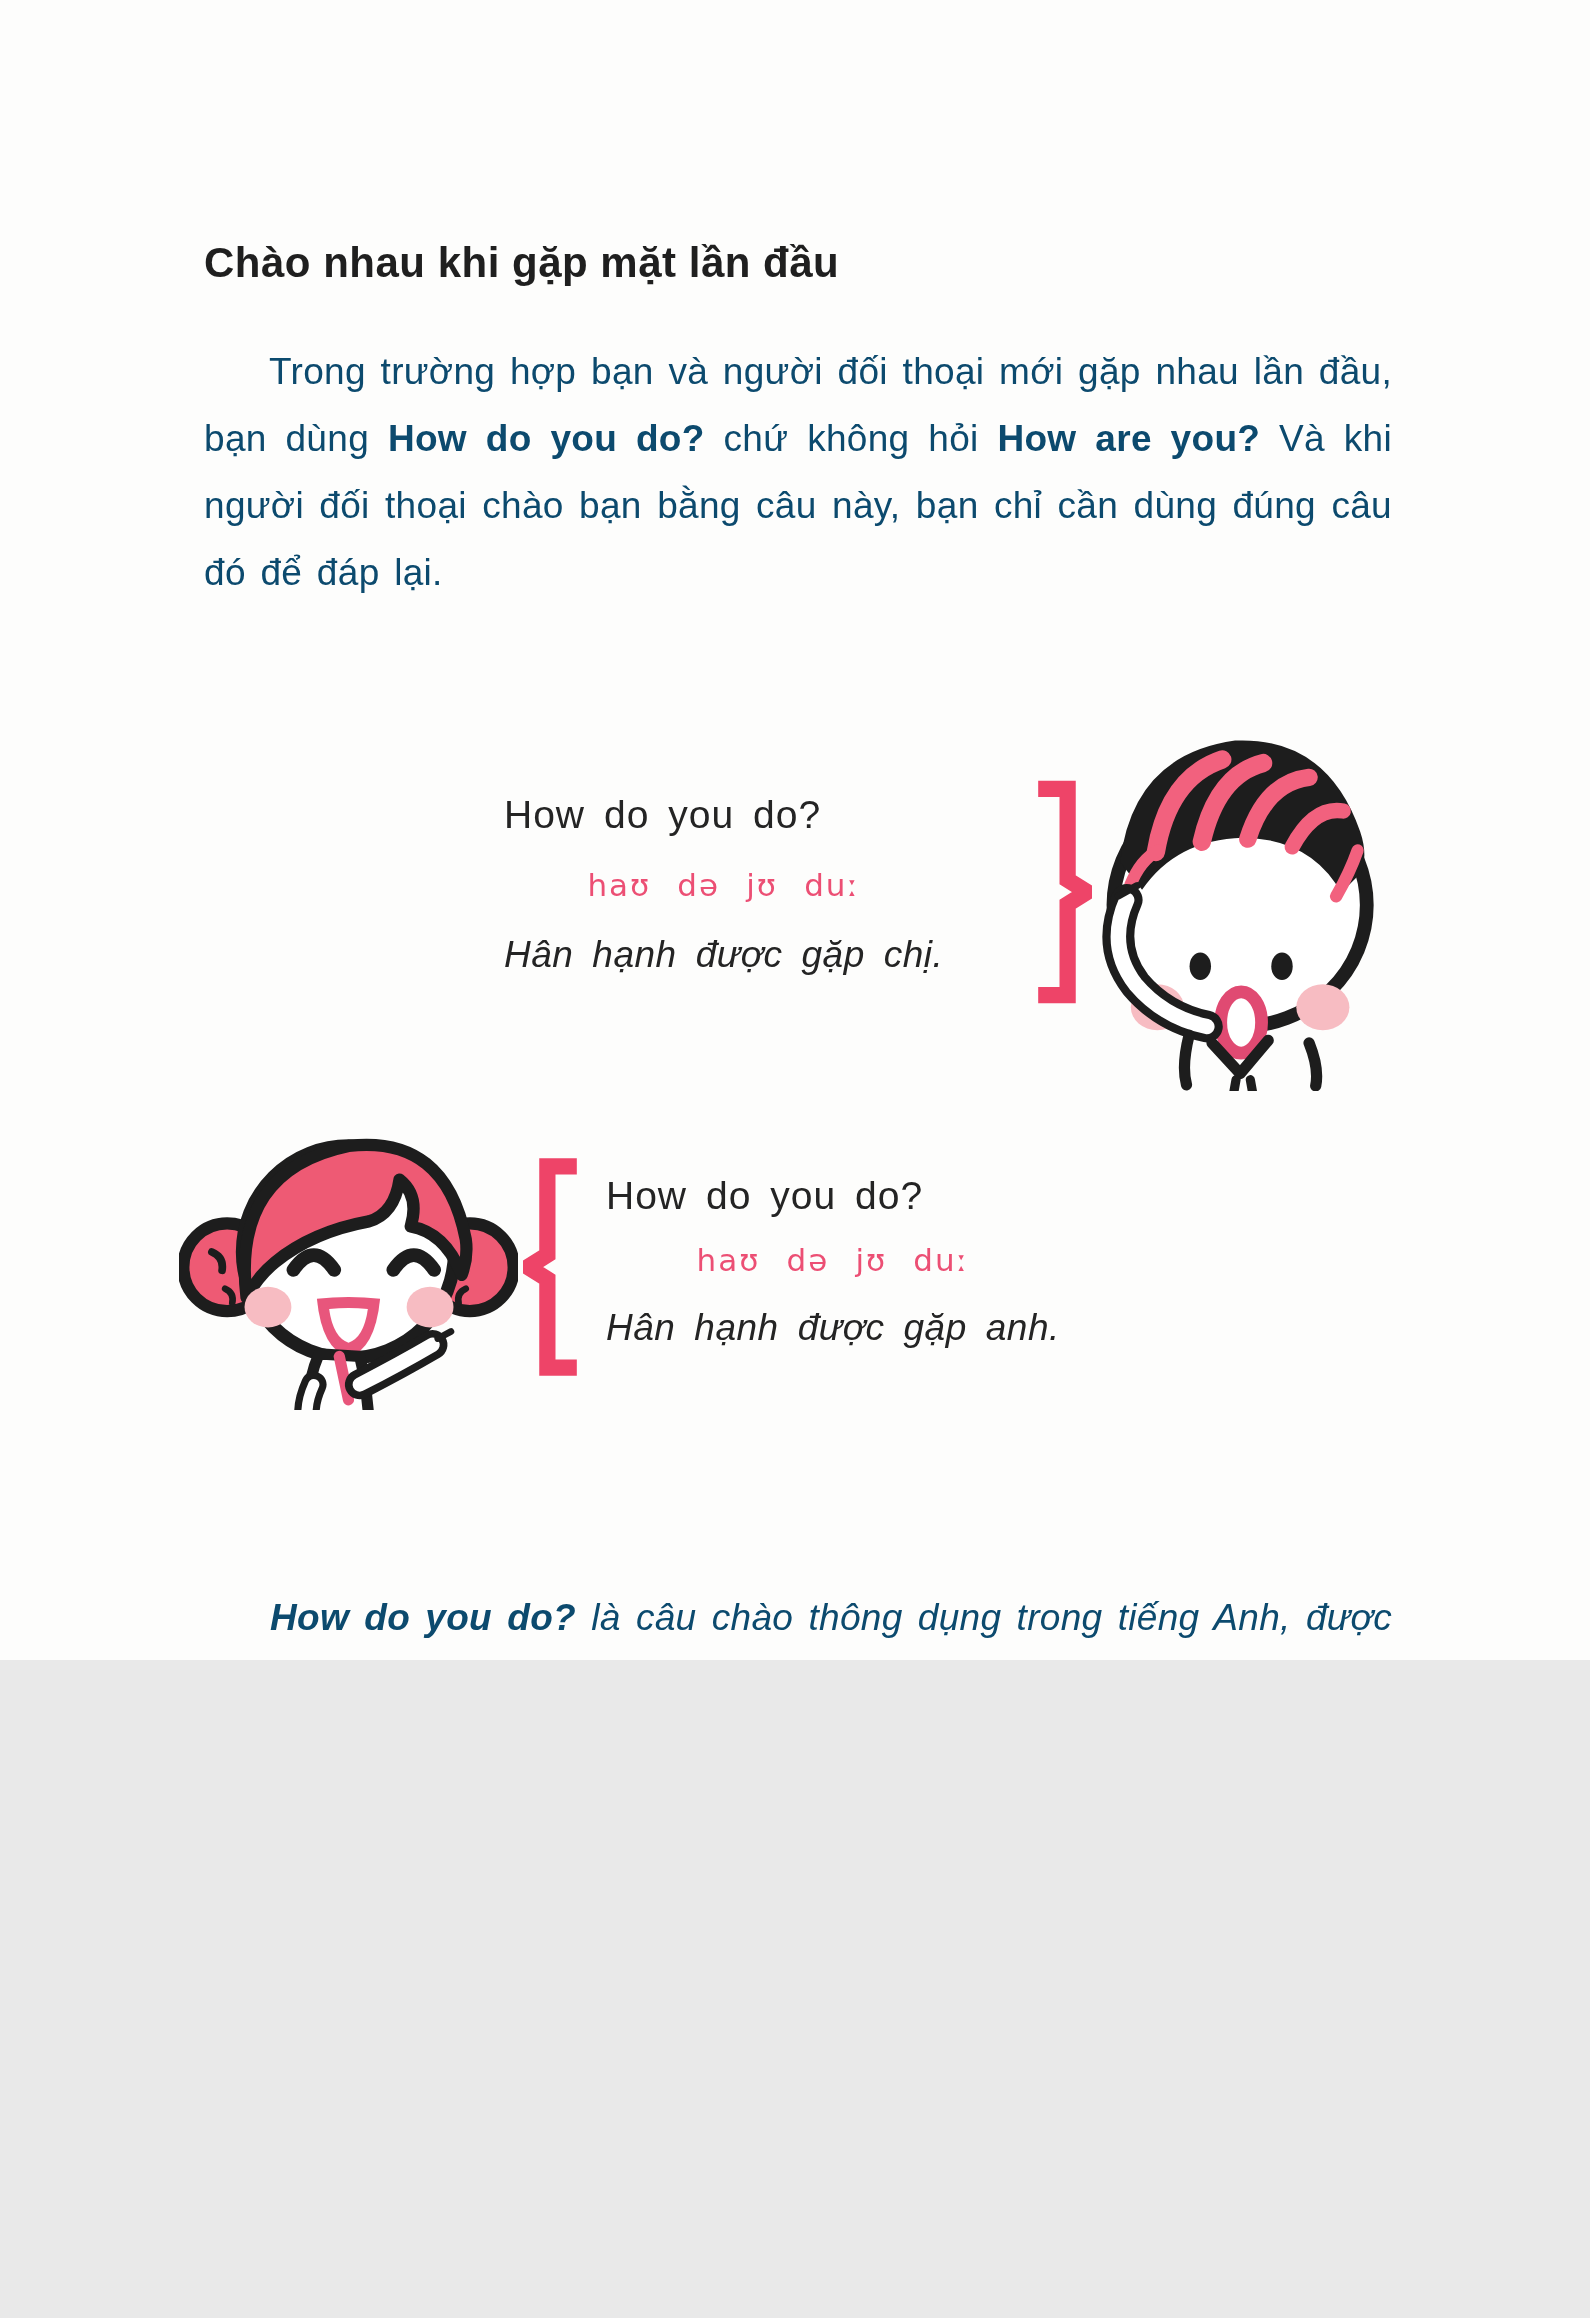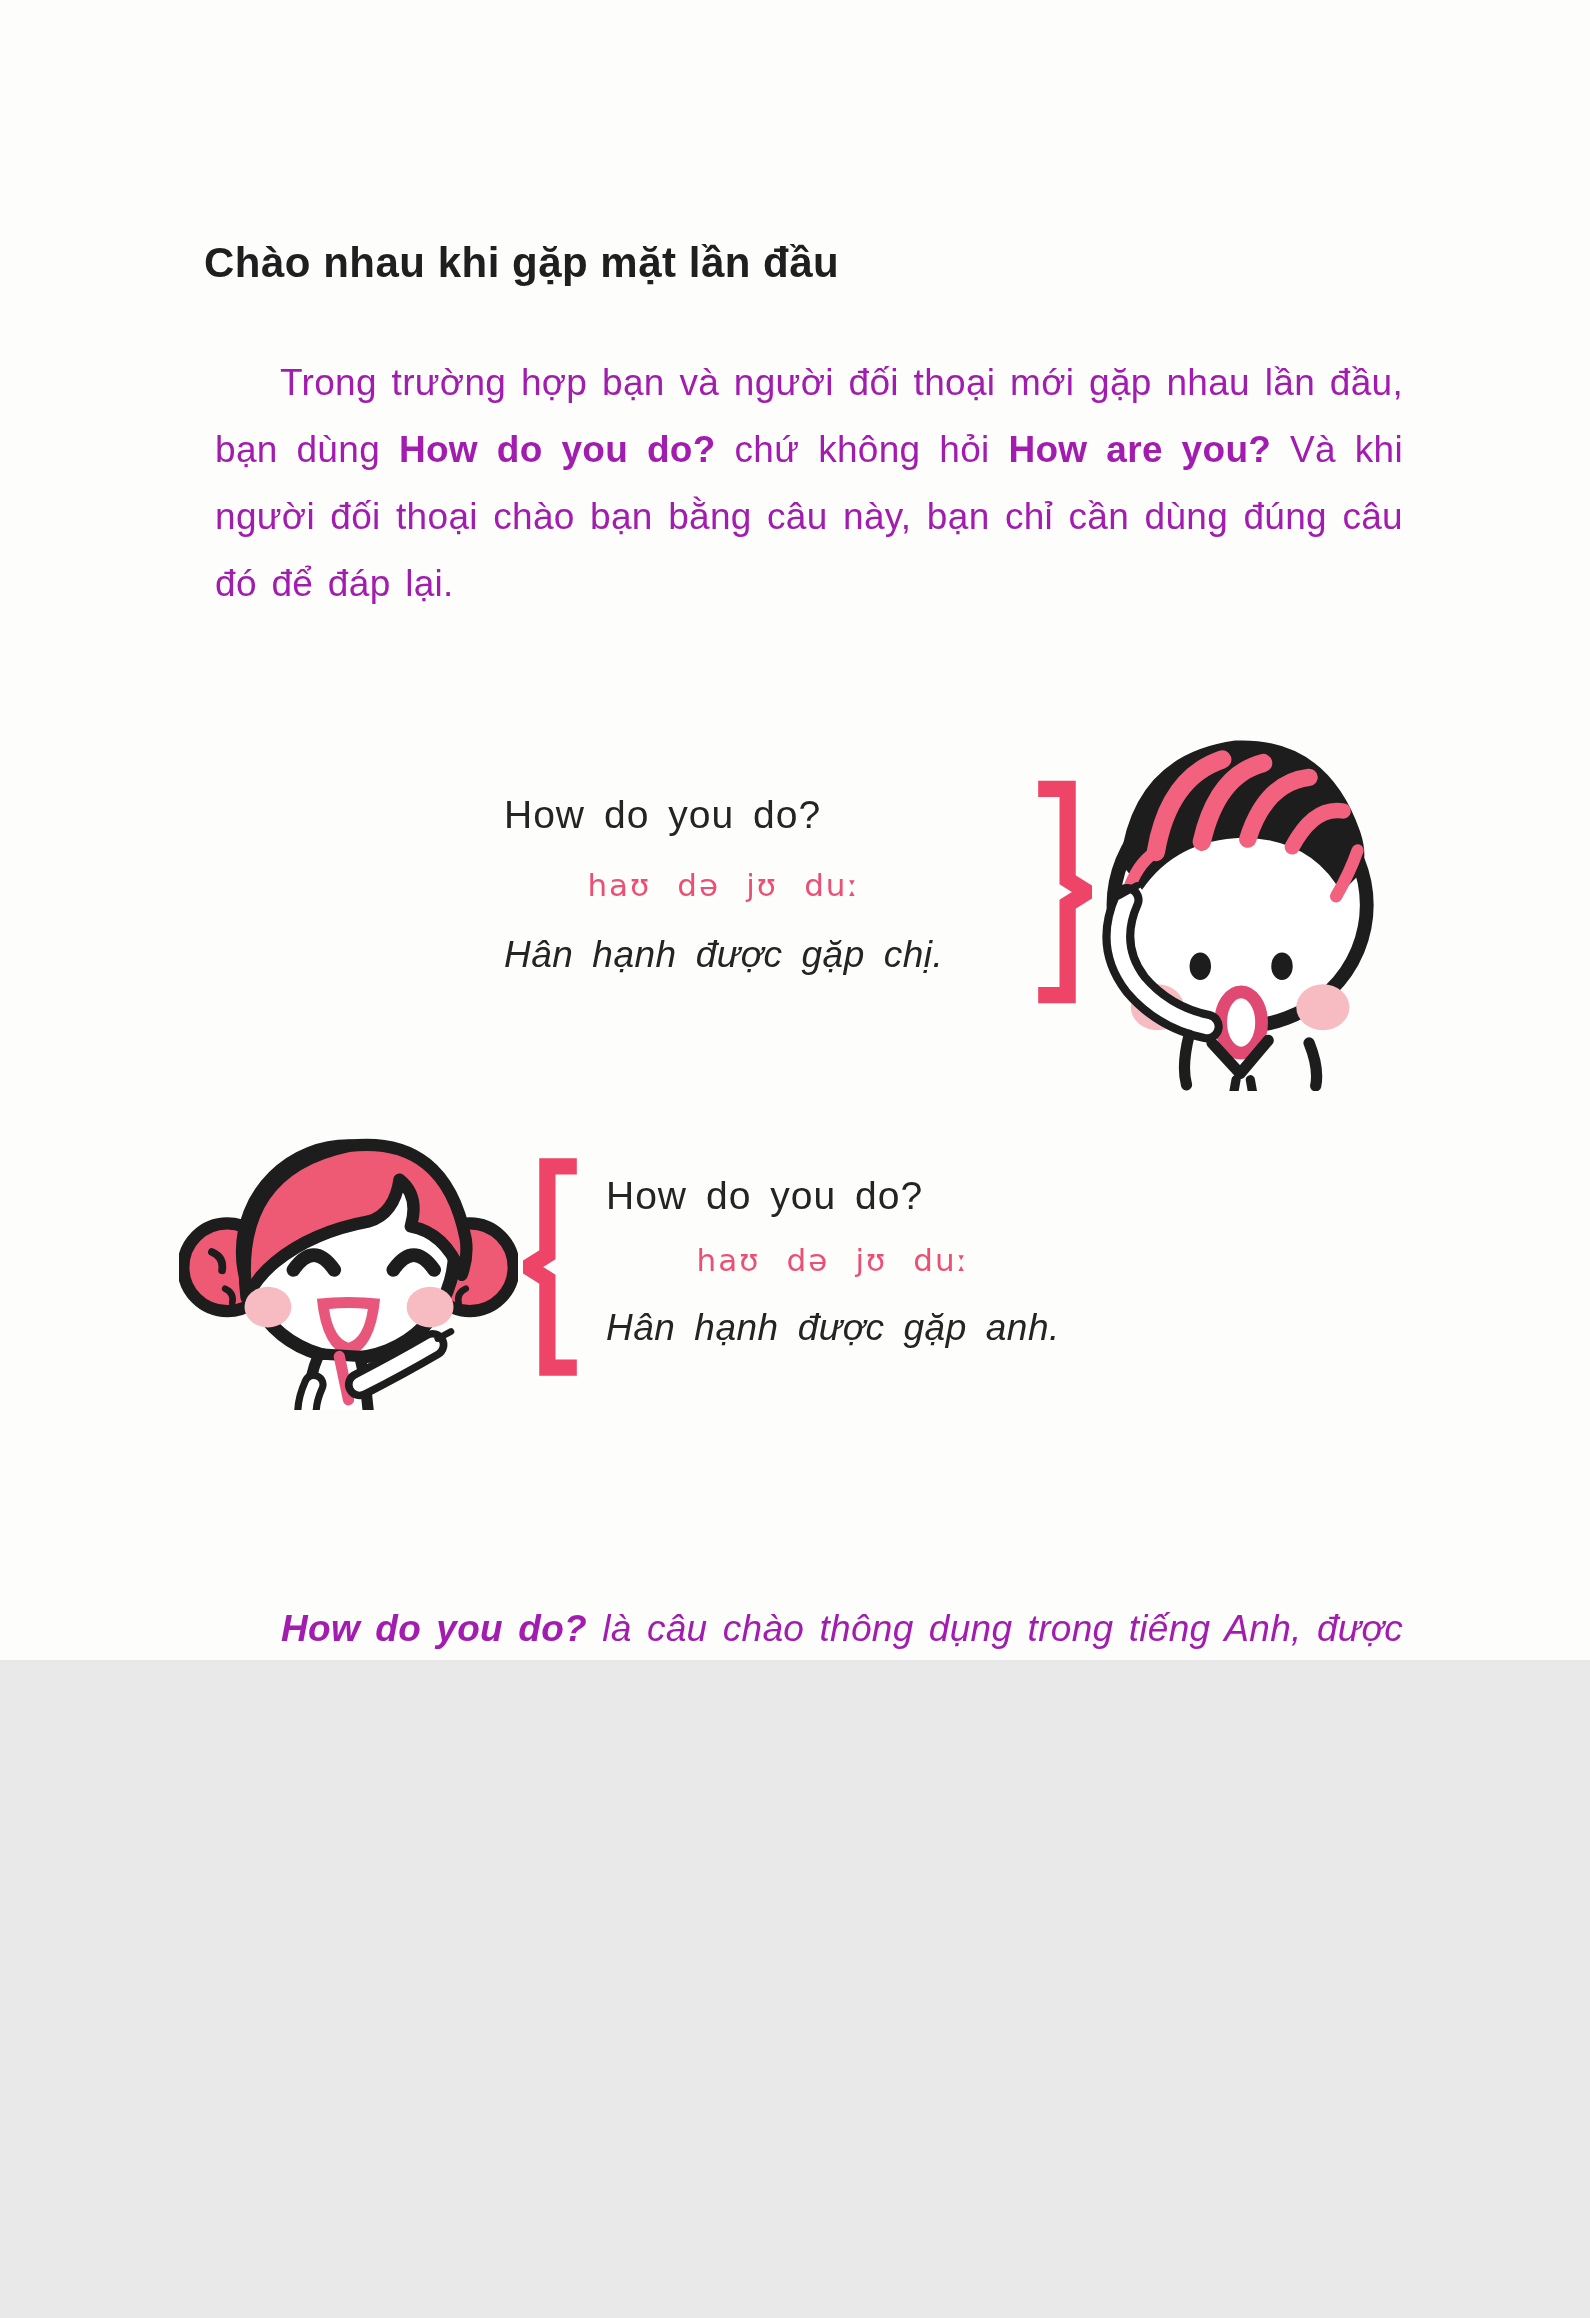--- a/index.html
+++ b/index.html
@@ -9,23 +9,23 @@
     background:#fdfdfc;
     font-family:"Liberation Sans", sans-serif;
     color:#242424;
     overflow:hidden;
   }
   #page-title{
     position:absolute;left:204px;top:239px;margin:0;
     font-size:42px;font-weight:700;letter-spacing:0.5px;color:#1f1f1f;
   }
   .para{
-    position:absolute;left:204px;width:1188px;margin:11px;
+    position:absolute;left:204px;width:1188px;margin:0;
     font-size:37px;line-height:67px;
-    text-align:justify;color:#a21caf;
+    text-align:justify;color:#0c4a6e;
     word-spacing:4.1px;letter-spacing:0.3px;
   }
   #intro-paragraph{top:338px;text-indent:65px;}
   #outro-paragraph{top:1584px;text-indent:66px;line-height:68px;font-style:italic;}
   .para b{font-weight:700;}
   .dialogue{position:absolute;}
   #dialogue-1{left:504px;top:794px;}
   #dialogue-2{left:606px;top:1175px;}
   .dialogue .en{
     font-size:39px;line-height:41px;color:#242424;

